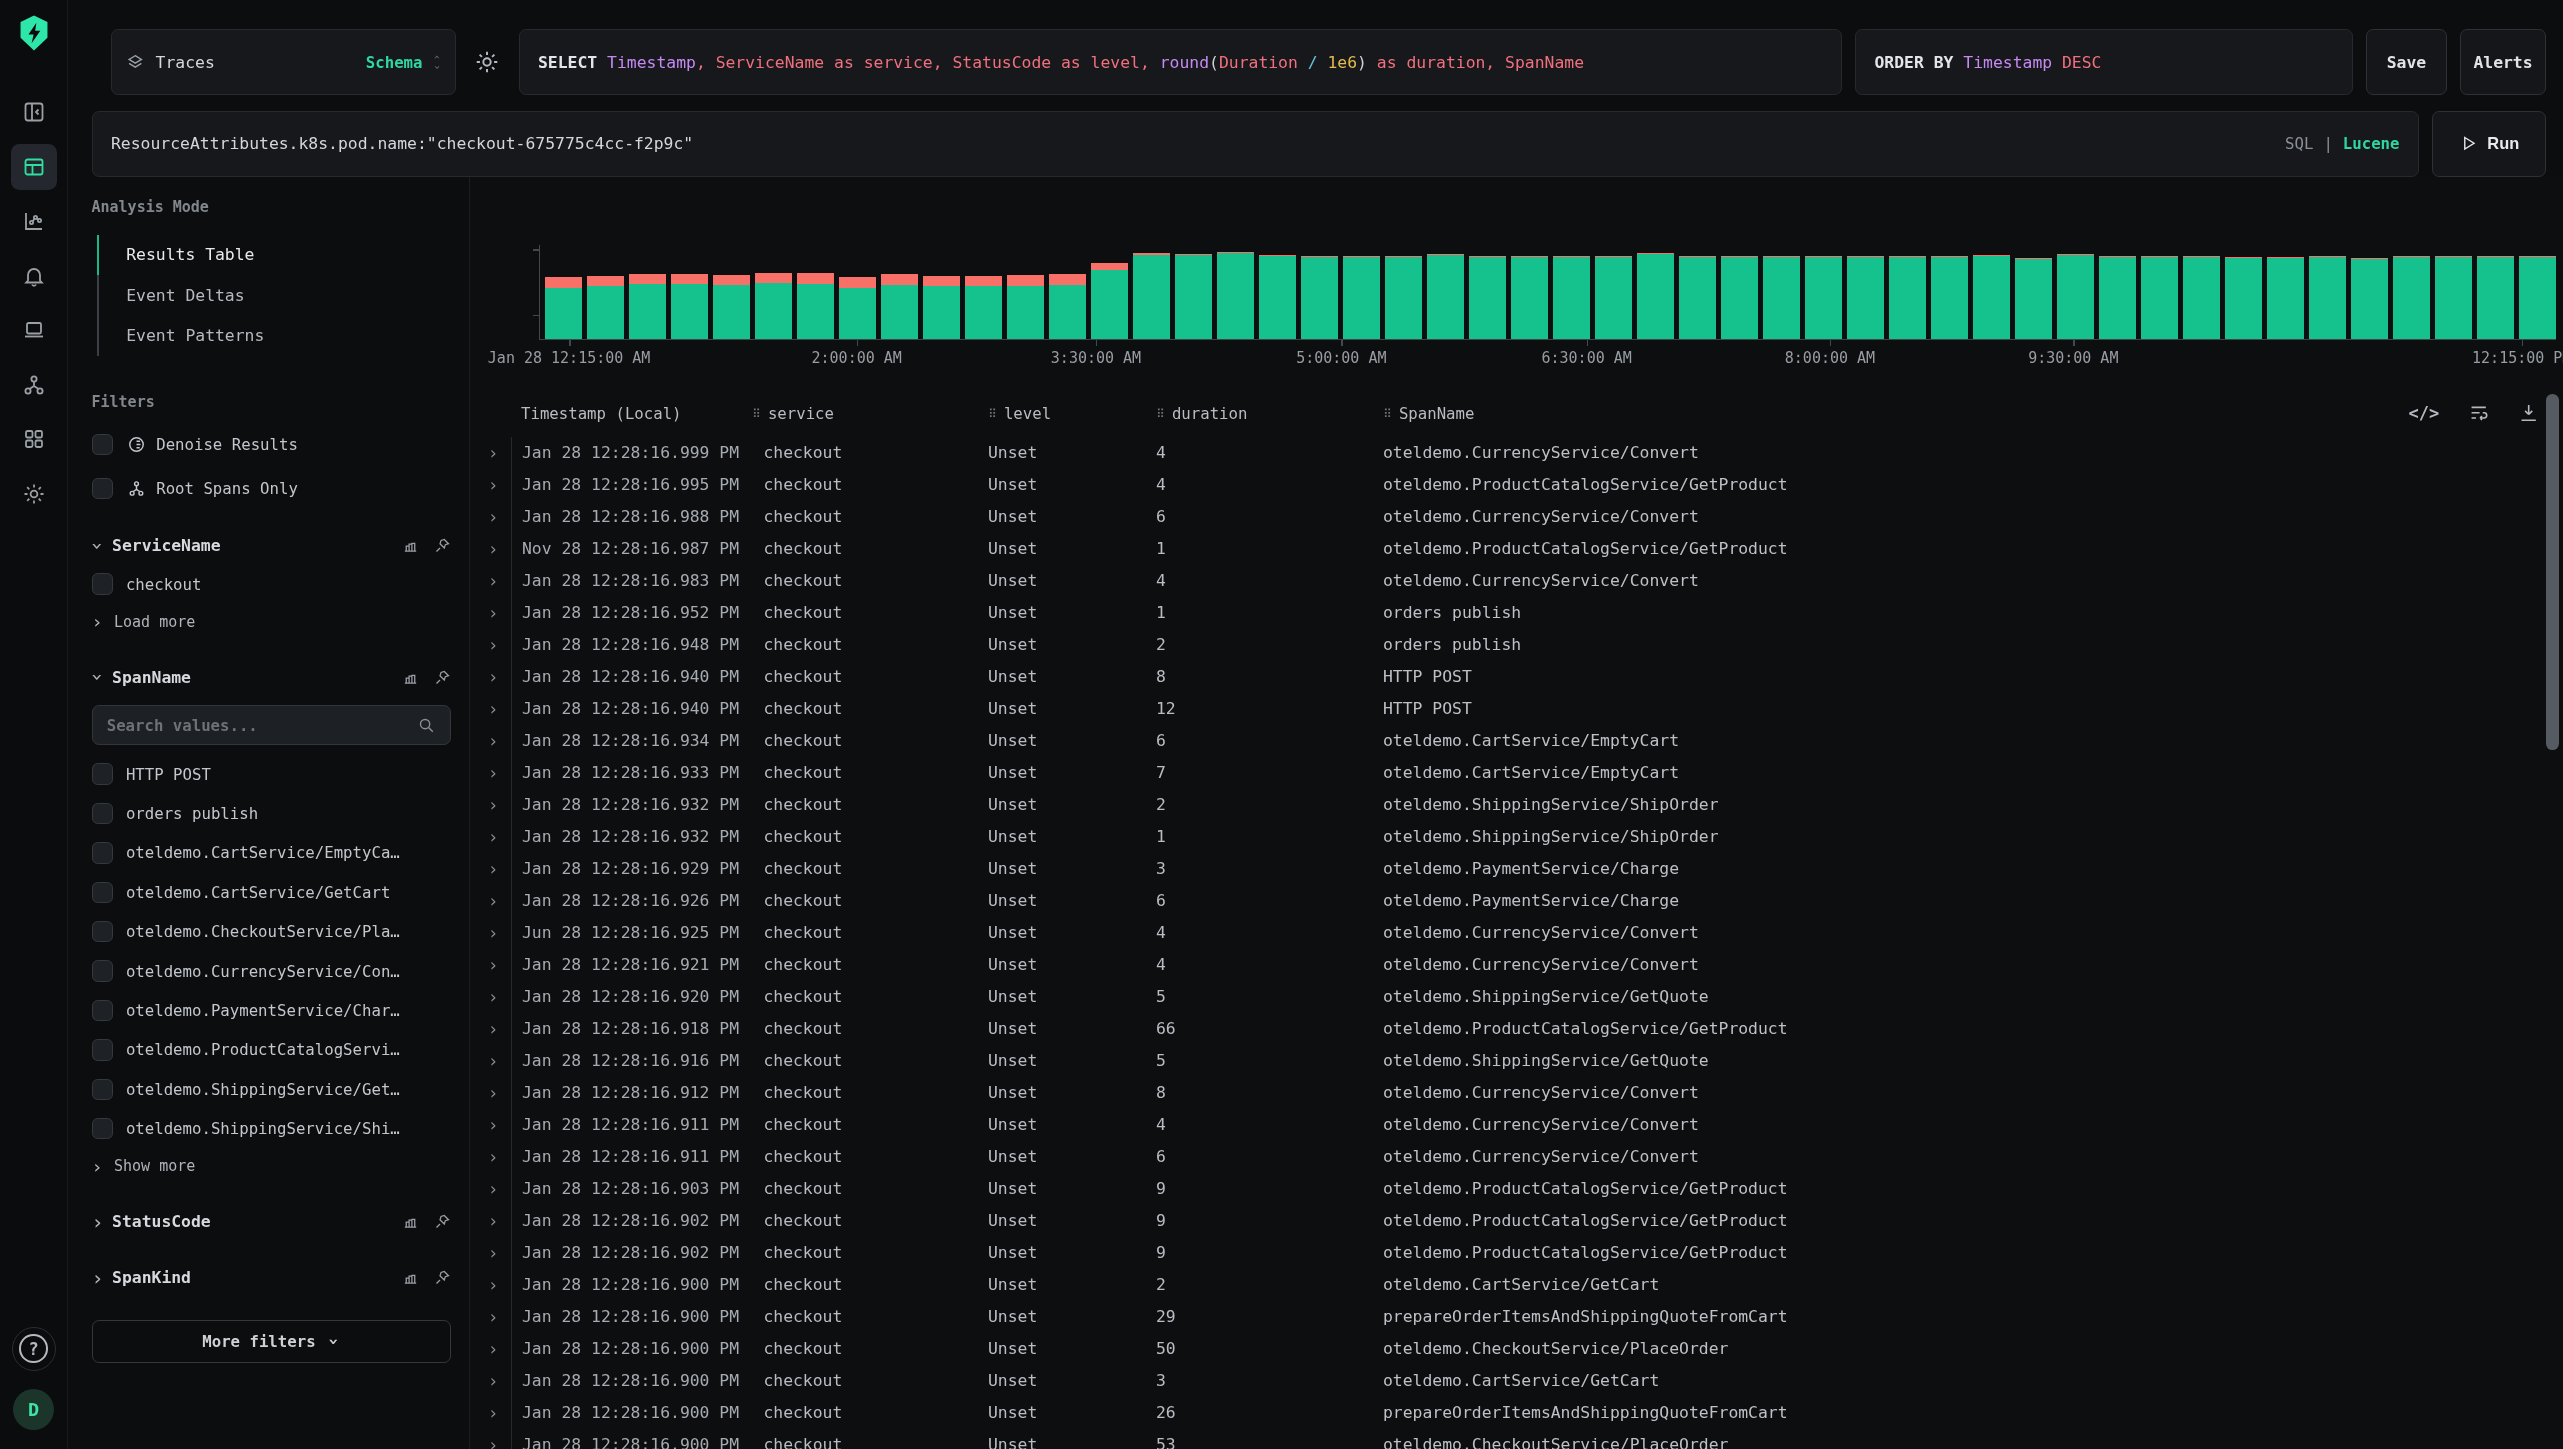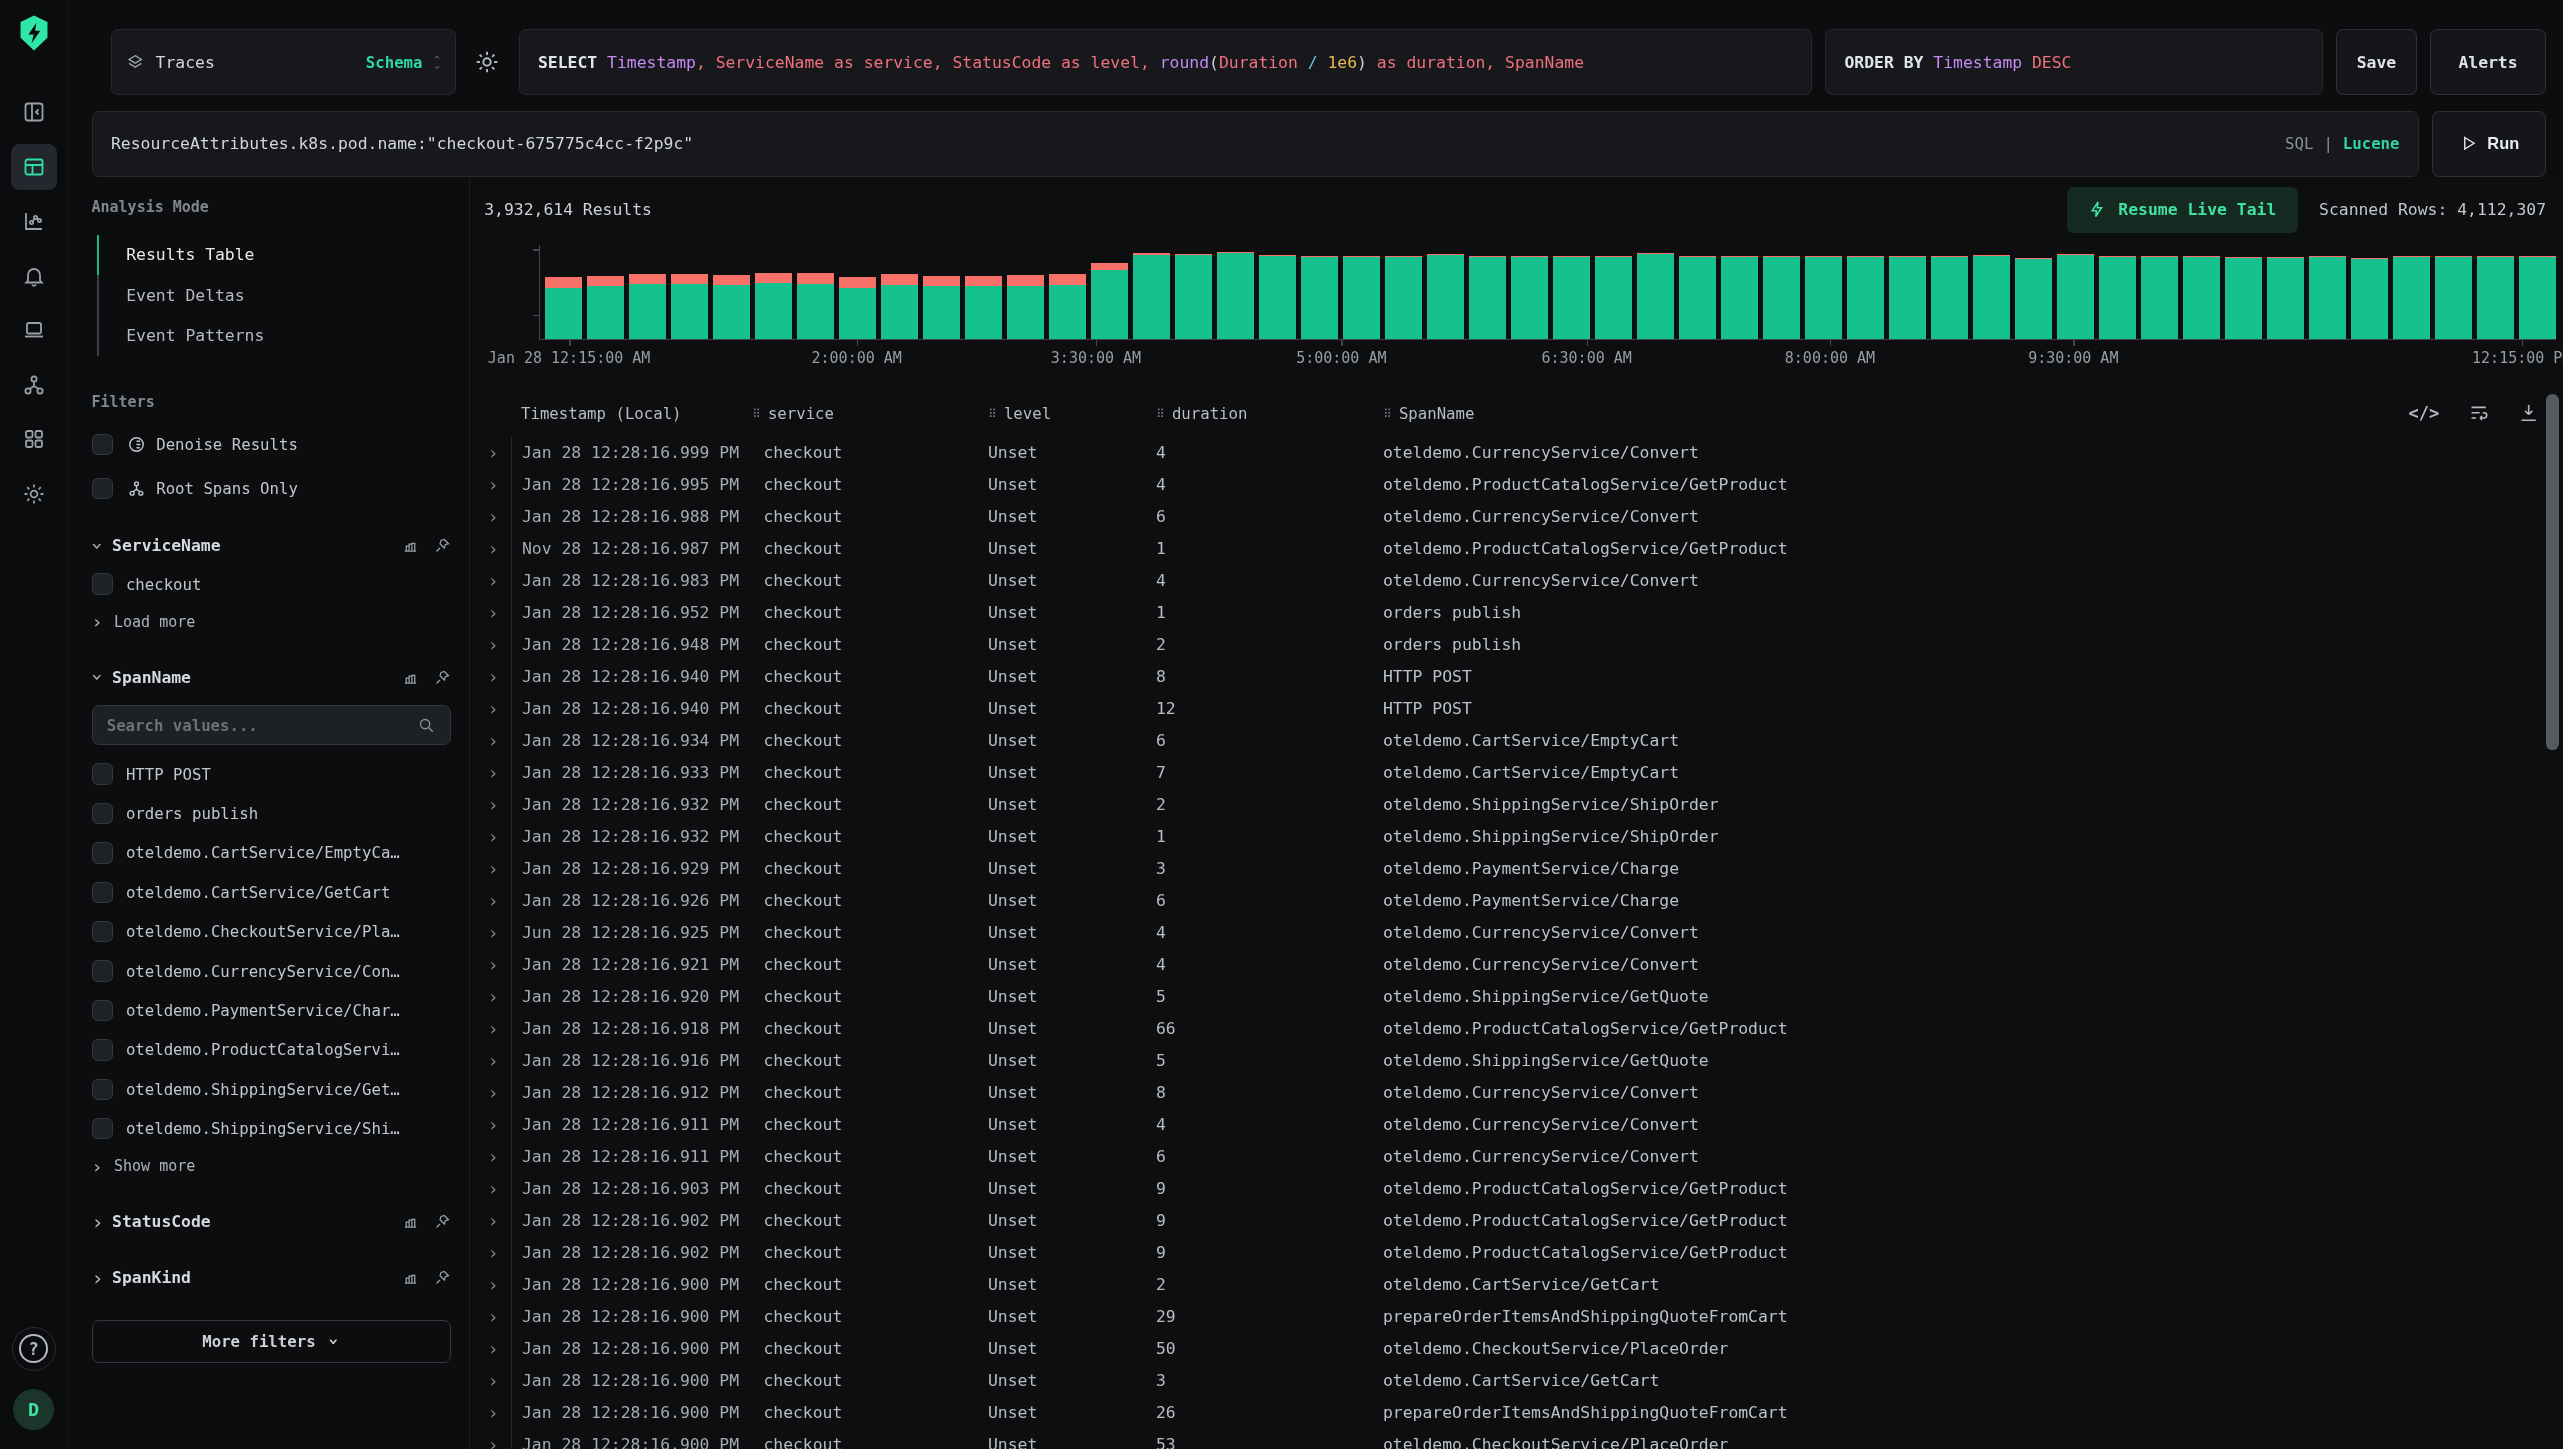--- a/index.html
+++ b/index.html
@@ -37,21 +37,21 @@
   .updown span { display:inline-block; }
   .updown .u { transform:rotate(-90deg); }
   .updown .d { transform:rotate(90deg); }
   .gear-btn { width:37px; display:flex; align-items:center; justify-content:center; color:#b5b9bf; cursor:pointer; }
   .gear-btn svg { width:26px; height:26px; }
   .sql-box { flex:1; padding:0 18.5px; font-size:16.4px; white-space:nowrap; overflow:hidden; cursor:text; }
   .order-box { width:498px; flex:none; }
   .btn { width:81px; flex:none; background:#141619; border:0.7px solid #2e3136; border-radius:7.1px;
     color:#e0e3e7; font-weight:bold; font-size:16.4px; display:flex; align-items:center;
     justify-content:center; cursor:pointer; font-family:inherit; }
-  .btn.alerts { width:116px;text-align:right; }
+  .btn.alerts { width:86px;text-align:right; }
   .tok-kw { color:#e2e5e9; font-weight:bold; }
   .tok-id { color:#f1707d; }
   .tok-type { color:#c689f2; }
   .tok-num { color:#e6b94d; }
   .tok-op { color:#62c5d8; }
   .tok-pun { color:#cfd3d8; }
 
   .search-box { flex:1; padding:0 18.5px; font-size:16.4px; color:#d3d6da; cursor:text; }
   .lang { margin-left:auto; display:flex; gap:10px; font-size:15.7px; color:#8b9096; align-items:center; }
   .lang .lucene { color:#2fd6a3; font-weight:bold; }
@@ -423,32 +423,20 @@
             </div>
           </div>
 
         <button class="more-filters">
           <span>More filters</span>
           <span class="chev">›</span>
         </button>
       </aside>
 
       <main class="main">
-        <div class="results-row">
-          <span class="count">3,932,614 Results</span>
-          <span class="rr-right">
-            <span class="live-pill">
-              <svg viewBox="0 0 24 24" fill="none" stroke="currentColor" stroke-width="2">
-                  <path d="M13 2.5L5.5 14H11l-1 7.5L17.5 10H12z"></path>
-                </svg>
-              <span>Resume Live Tail</span>
-            </span>
-            <span class="scanned">Scanned Rows: 4,112,307</span>
-          </span>
-        </div>
 
         <div class="chart">
           <div class="ylab" style="top:0.7px"></div>
           <div class="ylab" style="top:66px"></div>
           <div class="ytick" style="top:8.5px"></div>
           <div class="ytick" style="top:74px"></div>
           <div class="axis-v"></div>
           <div class="baseline"></div>
           <div class="bars" id="chart-bars">
               <div class="bar">

